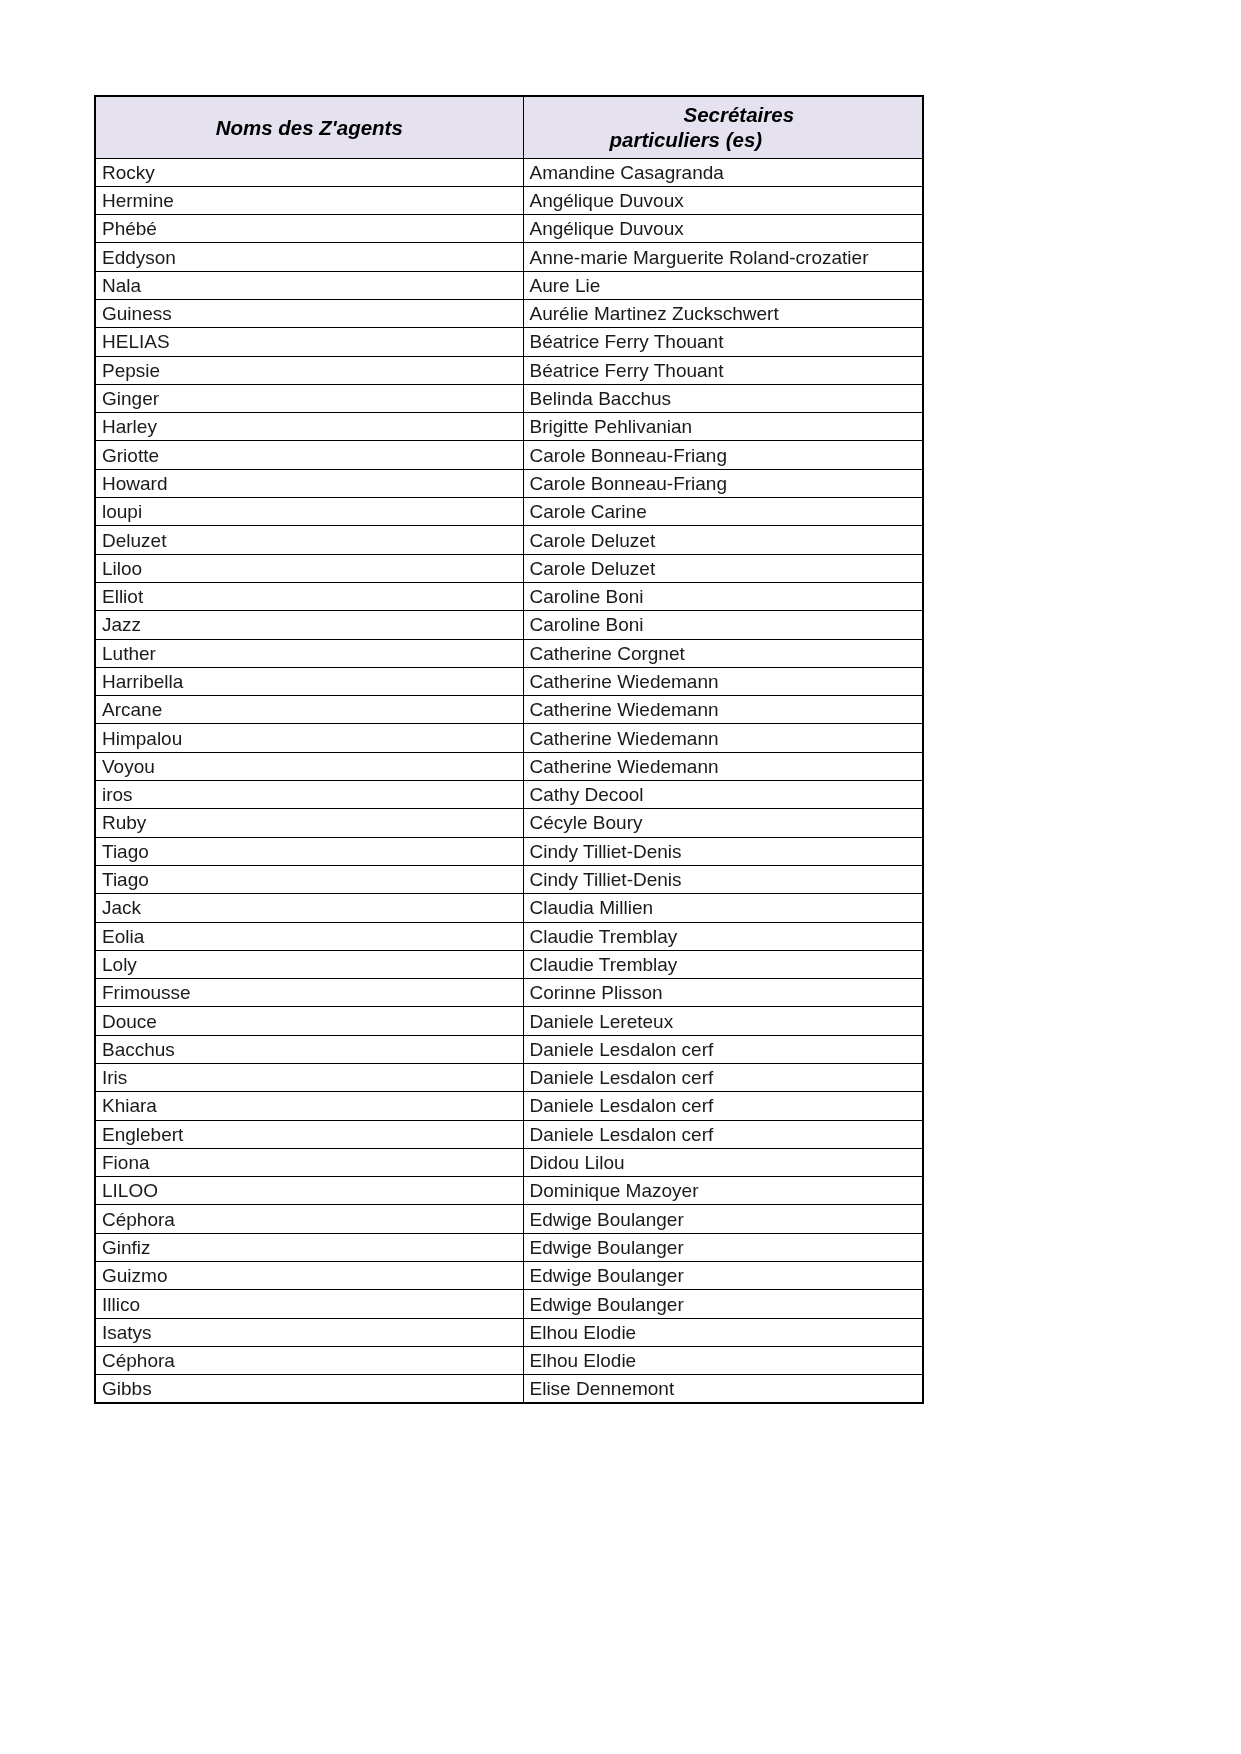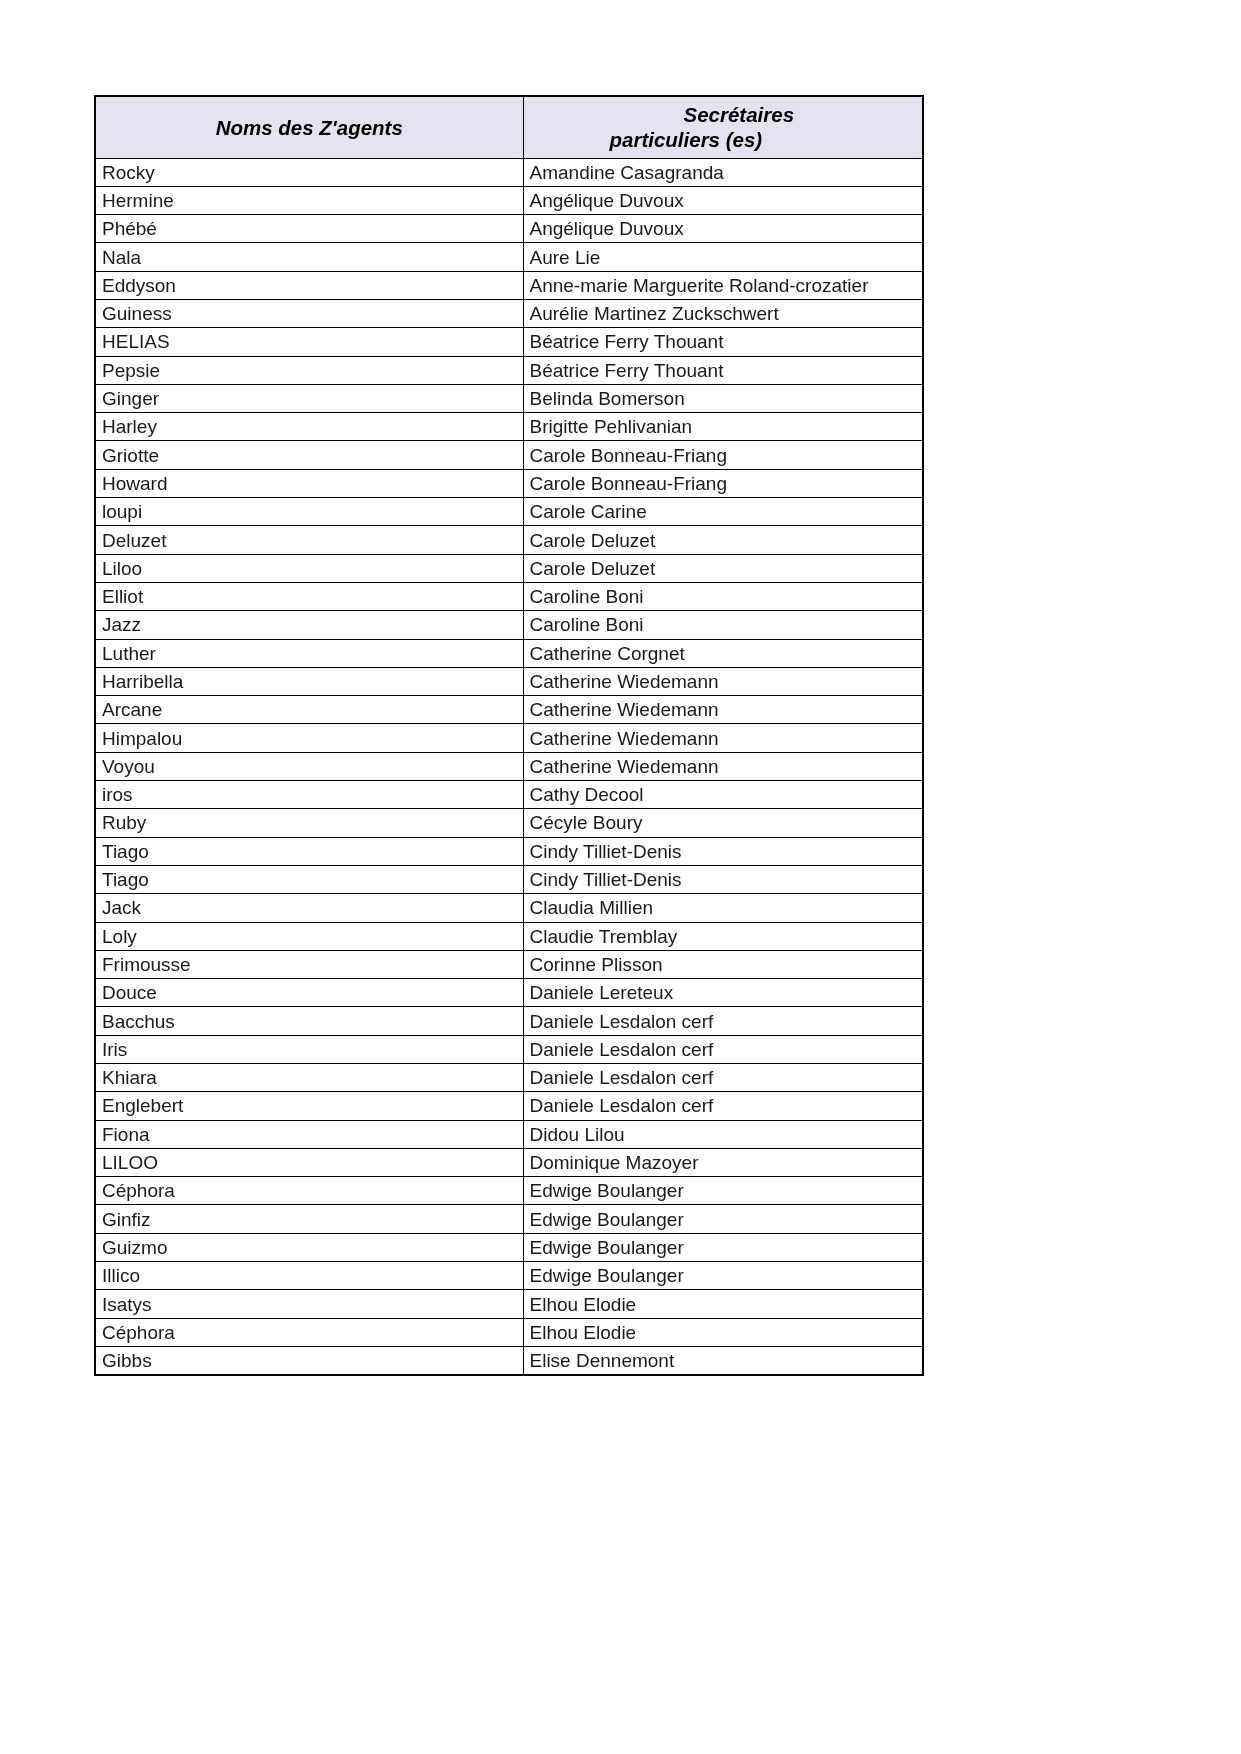--- a/index.html
+++ b/index.html
@@ -108,42 +108,42 @@
           </tr>
           <tr>
             <td class="name">Hermine</td>
             <td class="sec">Angélique Duvoux</td>
           </tr>
           <tr>
             <td class="name">Phébé</td>
             <td class="sec">Angélique Duvoux</td>
           </tr>
           <tr>
+            <td class="name">Eddyson</td>
+            <td class="sec">Anne-marie Marguerite Roland-crozatier</td>
+          </tr>
+          <tr>
             <td class="name">Nala</td>
             <td class="sec">Aure Lie</td>
           </tr>
           <tr>
-            <td class="name">Eddyson</td>
-            <td class="sec">Anne-marie Marguerite Roland-crozatier</td>
-          </tr>
-          <tr>
             <td class="name">Guiness</td>
             <td class="sec">Aurélie Martinez Zuckschwert</td>
           </tr>
           <tr>
             <td class="name">HELIAS</td>
             <td class="sec">Béatrice Ferry Thouant</td>
           </tr>
           <tr>
             <td class="name">Pepsie</td>
             <td class="sec">Béatrice Ferry Thouant</td>
           </tr>
           <tr>
             <td class="name">Ginger</td>
-            <td class="sec">Belinda Bomerson</td>
+            <td class="sec">Belinda Bacchus</td>
           </tr>
           <tr>
             <td class="name">Harley</td>
             <td class="sec">Brigitte Pehlivanian</td>
           </tr>
           <tr>
             <td class="name">Griotte</td>
             <td class="sec">Carole Bonneau-Friang</td>
           </tr>
           <tr>
@@ -202,20 +202,24 @@
             <td class="name">Tiago</td>
             <td class="sec">Cindy Tilliet-Denis</td>
           </tr>
           <tr>
             <td class="name">Tiago</td>
             <td class="sec">Cindy Tilliet-Denis</td>
           </tr>
           <tr>
             <td class="name">Jack</td>
             <td class="sec">Claudia Millien</td>
+          </tr>
+          <tr>
+            <td class="name">Eolia</td>
+            <td class="sec">Claudie Tremblay</td>
           </tr>
           <tr>
             <td class="name">Loly</td>
             <td class="sec">Claudie Tremblay</td>
           </tr>
           <tr>
             <td class="name blue">Frimousse</td>
             <td class="sec blue">Corinne Plisson</td>
           </tr>
           <tr>

